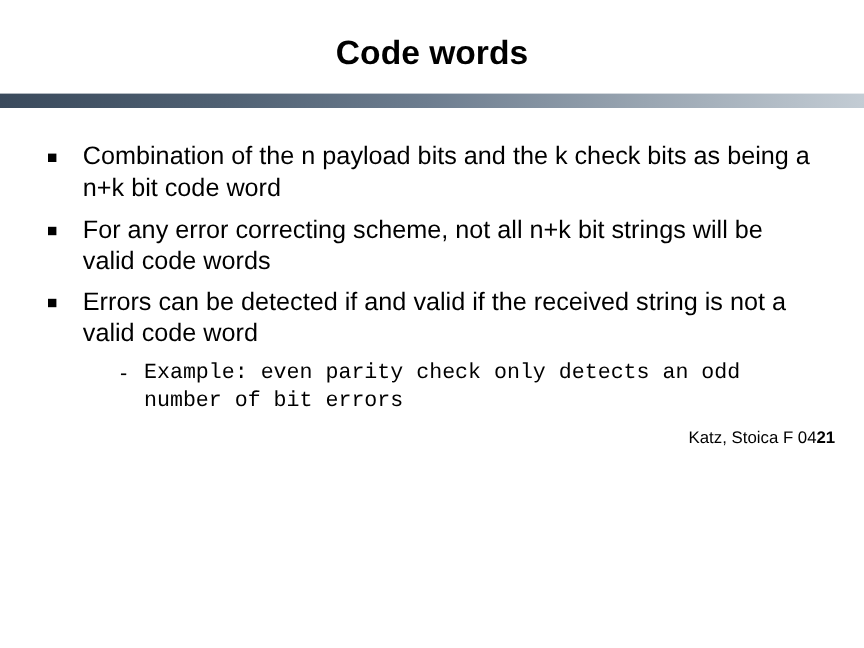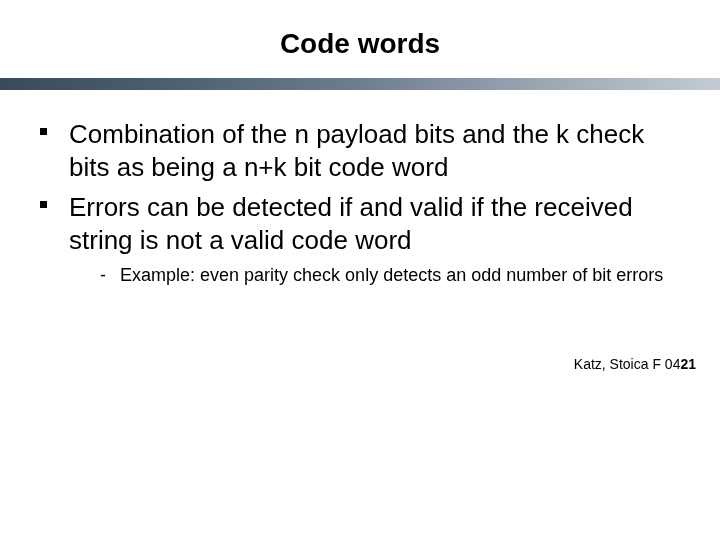--- a/index.html
+++ b/index.html
@@ -5,29 +5,29 @@
   * { margin: 0; padding: 0; box-sizing: border-box; }
   html, body { width: 720px; height: 540px; background: #fff; font-family: Arial, Helvetica, sans-serif; color: #000; }
   .slide { width: 720px; height: 386px; position: relative; }
   .title { text-align: center; font-size: 28px; font-weight: bold; padding-top: 28px; padding-bottom: 18px; }
   .divider {
     height: 12px;
     background: linear-gradient(to right, #3a4a5c 0%, #4f6072 25%, #6e7e90 50%, #9aa6b2 75%, #c3ccd4 100%);
   }
   .content { padding: 28px 40px 0 40px; }
   ul.bullets { list-style: none; }
-  ul.bullets > li { display: flex; align-items: flex-start; font-size: 26px; line-height: 1.25; margin-bottom: 8px; }
+  ul.bullets > li { display: flex; align-items: flex-start; font-size: 21px; line-height: 1.25; margin-bottom: 8px; }
   ul.bullets > li .sq {
     width: 7px; height: 7px; background: #000; margin-top: 10px; margin-right: 22px; flex-shrink: 0;
   }
   ul.bullets > li .text { flex: 1; }
   ul.sub { list-style: none; margin-left: 60px; margin-top: 8px; }
   ul.sub > li { display: flex; align-items: flex-start; font-size: 18px; line-height: 1.3; }
   ul.sub > li .dash { margin-right: 14px; flex-shrink: 0; }
-  ul.sub > li .text { flex: 1; }
+  ul.sub > li .text { flex: 1; font-family: Liberation Mono, monospace; }
   .footer {
     position: absolute; bottom: 14px; right: 24px;
     font-size: 14px; display: flex; align-items: baseline; 
   }
   .footer .page { font-weight: bold; }
 </style>
 </head>
 <body>
 
 <div class="slide">
@@ -37,20 +37,24 @@
   <div class="divider"></div>
 
   <div class="content">
     <ul class="bullets">
       <li>
         <span class="sq"></span>
         <span class="text">Combination of the n payload bits and the k check bits as being a n+k bit code word</span>
       </li>
       <li>
         <span class="sq"></span>
+        <span class="text">For any error correcting scheme, not all n+k bit strings will be valid code words</span>
+      </li>
+      <li>
+        <span class="sq"></span>
         <span class="text">Errors can be detected if and valid if the received string is not a valid code word</span>
       </li>
     </ul>
     <ul class="sub">
       <li>
         <span class="dash">-</span>
         <span class="text">Example: even parity check only detects an odd number of bit errors</span>
       </li>
     </ul>
   </div>

